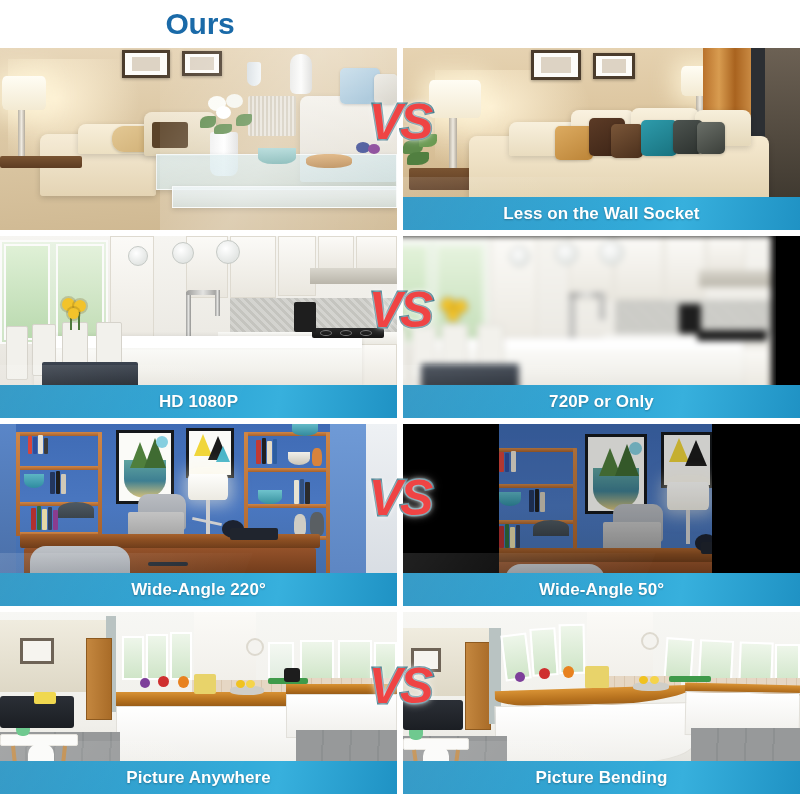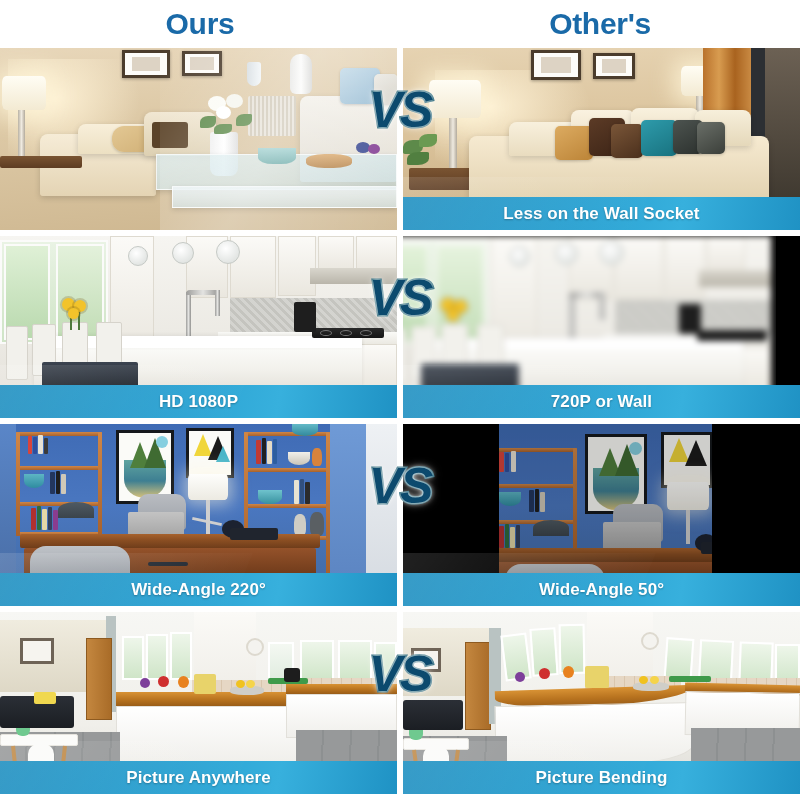--- a/index.html
+++ b/index.html
@@ -101,27 +101,27 @@
     color: #ffffff;
     text-shadow: 0 1px 2px rgba(0,0,0,.28);
     letter-spacing: .1px;
     white-space: nowrap;
   }
 
   
   .vs {
     position: absolute;
     left: 400px;
-    top: 62px;
+    top: 74px;
     transform: translate(-50%, -50%);
     z-index: 20;
     font-size: 50px;
     font-weight: bold;
     font-style: italic;
-    color: #0c4a6e;
+    color: #ef4444;
     letter-spacing: -2px;
     line-height: 1;
     -webkit-text-stroke: 3px #1b5e72;
     paint-order: stroke fill;
     text-shadow:
        0 0 5px rgba(255,255,255,.85),
        0 0 10px rgba(255,255,255,.6);
     text-align: right;
   }
 
@@ -195,23 +195,20 @@
   .blurred   { filter: blur(3.4px); }
 </style>
 </head>
 <body>
 
 <div class="sheet">
 
   <div class="header">
     <div class="header-col">
       <span class="header-title">Ours</span>
-    </div>
-    <div class="header-col">
-      <span class="header-title">Other's</span>
     </div>
   </div>
 
   <div class="rows">
 
     <div class="row">
 
       <div class="panel">
         <div class="scene">
           <div class="lr-wall"></div>
@@ -379,21 +376,21 @@
           <div class="kt-sun" style="left:64px;top:62px;width:14px;height:14px;"></div>
           <div class="kt-sun" style="left:77px;top:64px;width:13px;height:13px;"></div>
           <div class="kt-sun" style="left:70px;top:73px;width:12px;height:12px;"></div>
           <div class="kt-stove" style="left:320px;top:94px;width:70px;height:11px;"></div>
           <div class="kt-stove" style="left:302px;top:68px;width:22px;height:30px;background:#1e1e1e;"></div>
           <div class="kt-stove" style="left:44px;top:128px;width:98px;height:27px;background:linear-gradient(180deg,#3c4450,#1d232b);"></div>
         </div>
 
         <div class="of-blk" style="right:0;top:0;width:24px;height:149px;"></div>
         <div class="caption">
-          <span class="caption-text">720P or Wall</span>
+          <span class="caption-text">720P or Only</span>
         </div>
       </div>
 
       <div class="vs">VS</div>
     </div>
 
     <div class="row">
 
       <div class="panel">
         <div class="scene">

